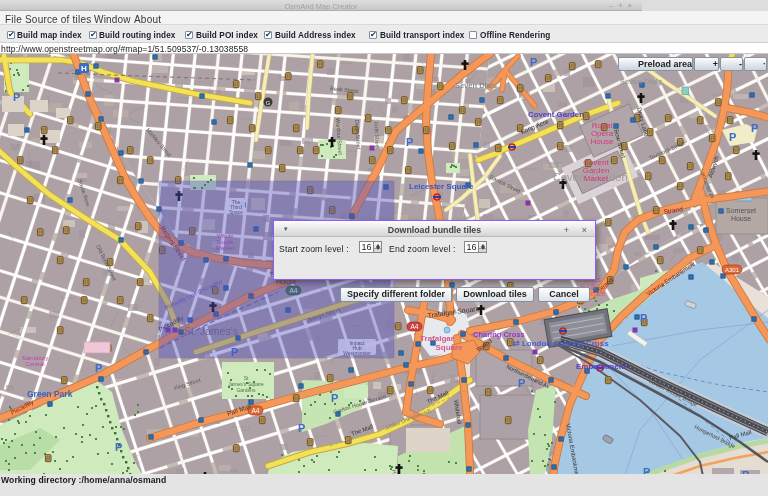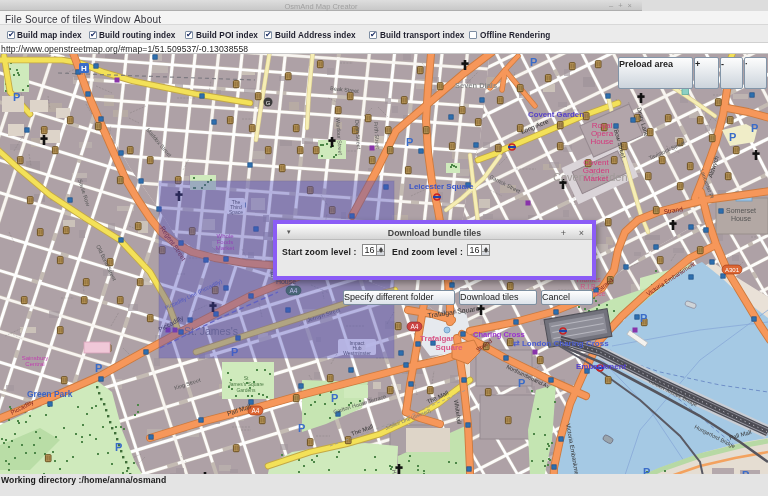--- a/index.html
+++ b/index.html
@@ -9,31 +9,31 @@
 .menubar span{position:absolute;top:2.5px;font-size:10px;font-weight:normal;color:#35353d;letter-spacing:0.2px}
 .toolbar{position:absolute;left:0;top:25px;width:768px;height:18px;background:#ebebeb;border-bottom:1px solid #d0d0d0}
 .cb{position:absolute;top:6px;width:8px;height:8px;background:#fff;border:1px solid #7d8da2;border-radius:1px}
 .cb.on::after{content:"\2714";position:absolute;left:0px;top:-2.5px;font-size:8px;color:#1c2f66}
 .cbl{position:absolute;top:6px;font-size:8.2px;font-weight:bold;color:#1d1d2c;letter-spacing:0.1px}
 .urlrow{position:absolute;left:0;top:43px;width:768px;height:11px;background:#fff;border-bottom:1px solid #c8c8c8}
 .urlrow div{position:absolute;left:1px;top:1px;font-size:8.6px;color:#222;letter-spacing:0.1px}
 .map{position:absolute;left:0;top:54px;width:768px;height:433px;filter:blur(0.35px)}
 .status{position:absolute;left:0;top:474px;width:768px;height:23px;background:#e4e4e4}
 .status div{position:absolute;left:1px;top:0.5px;font-size:8.6px;font-weight:bold;color:#1a1a1a;letter-spacing:0.1px}
-.pbtn{position:absolute;height:32px;background:linear-gradient(#fdfdfd,#ccd4dc);border:1px solid #8295a8;border-radius:2px;font-size:9px;font-weight:bold;color:#222;text-align:left;line-height:12px}
-.dlg{position:absolute;left:273px;top:220px;width:323px;height:60px;background:#e9e9e9;border:4px solid #8b5cf6;box-shadow:2px 3px 6px rgba(0,0,0,0.35)}
+.pbtn{position:absolute;height:14px;background:linear-gradient(#fdfdfd,#ccd4dc);border:1px solid #8295a8;border-radius:2px;font-size:9px;font-weight:bold;color:#222;text-align:right;line-height:12px}
+.dlg{position:absolute;left:273px;top:220px;width:323px;height:60px;background:#e9e9e9;border:1px solid #8b5cf6;box-shadow:2px 3px 6px rgba(0,0,0,0.35)}
 .dlgtitle{position:absolute;left:0;top:0;width:100%;height:16px;background:linear-gradient(#fdfdfd,#d5d5d5);border-bottom:1px solid #bbb}
 .dlgtitle .t{position:absolute;left:0;right:0;top:4px;text-align:center;font-size:8.8px;font-weight:bold;color:#444}
-.dlgrow{position:absolute;font-size:8.7px;font-weight:bold;color:#222;white-space:nowrap;letter-spacing:0.15px}
+.dlgrow{position:absolute;font-size:8.7px;font-weight:normal;color:#222;white-space:nowrap;letter-spacing:0.15px}
 .spin{position:absolute;width:15px;height:12px;background:#fff;border:1px solid #888;font-size:9px;color:#222;text-align:center;line-height:11px}
 .spb{position:absolute;width:8px;height:12px;background:linear-gradient(#f8f8f8,#d0d4da);border:1px solid #888;border-left:none}
 .spb i{position:absolute;left:0;right:0;top:5.5px;height:1px;background:#999}
 .spb::before{content:"";position:absolute;left:1.5px;top:2px;border-left:2px solid transparent;border-right:2px solid transparent;border-bottom:3px solid #444}
 .spb::after{content:"";position:absolute;left:1.5px;bottom:2px;border-left:2px solid transparent;border-right:2px solid transparent;border-top:3px solid #444}
-.dbtn{position:absolute;top:66px;height:15px;background:linear-gradient(#fefefe,#dde3ea);border:1px solid #7d8fa0;border-radius:2px;font-size:9px;font-weight:normal;color:#222;line-height:13px}
+.dbtn{position:absolute;top:66px;height:15px;background:linear-gradient(#fefefe,#dde3ea);border:1px solid #7d8fa0;border-radius:2px;font-size:9px;font-weight:bold;color:#222;text-align:center;line-height:13px}
 </style></head><body>
 <div class="map">
     <svg width="768" height="496" viewBox="0 0 768 496" style="position:absolute;left:0;top:-54px">
       <defs>
         <clipPath id="cmay">
           <polygon points="0,50 74,50 86,90 105,125 130,168 158,208 176,237 205,255 250,262 300,267 330,268 300,272 250,296 215,314 180,332 145,352 100,379 50,404 0,430"></polygon>
         </clipPath>
 <clipPath id="csoho">
           <polygon points="74,50 490,50 480,140 468,185 458,250 450,322 420,300 380,286 335,268 250,262 205,255 176,237 158,208 130,168 105,125 86,90"></polygon>
         </clipPath>

